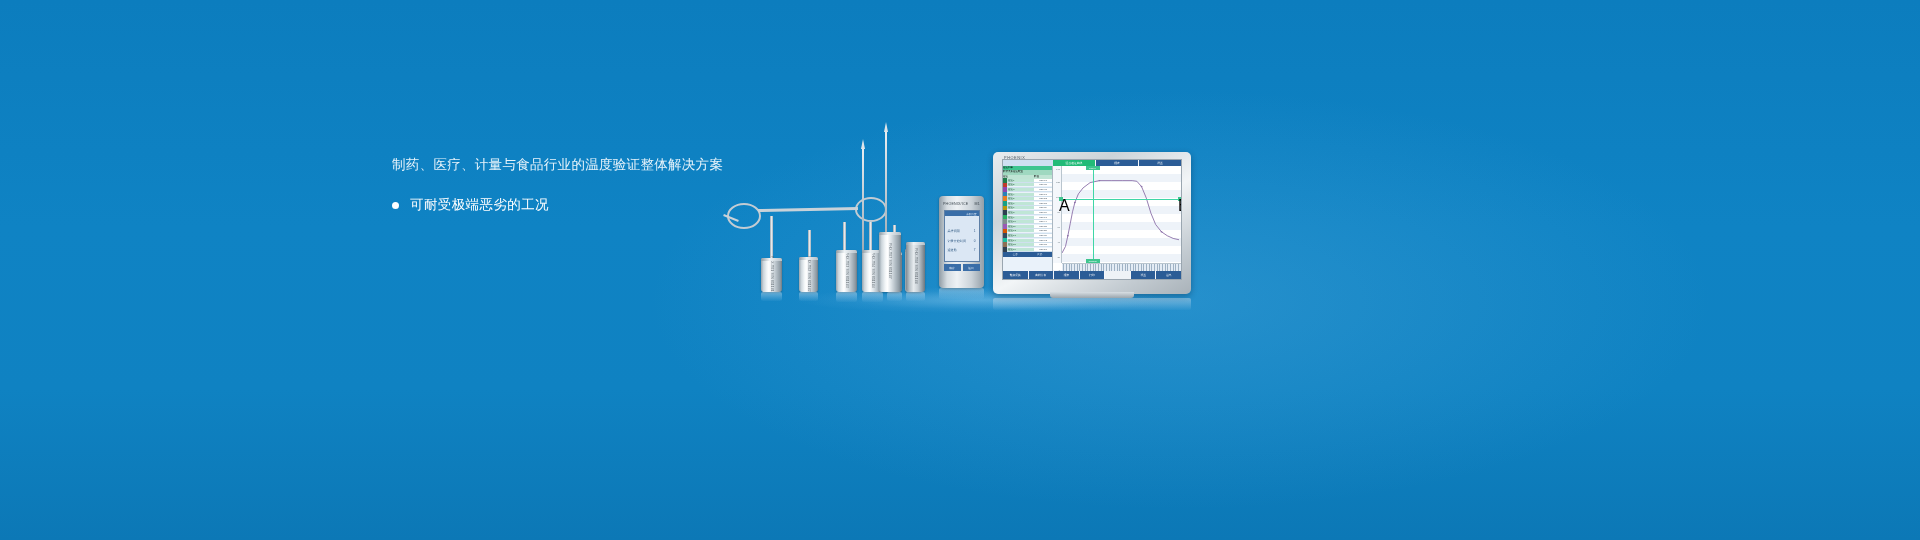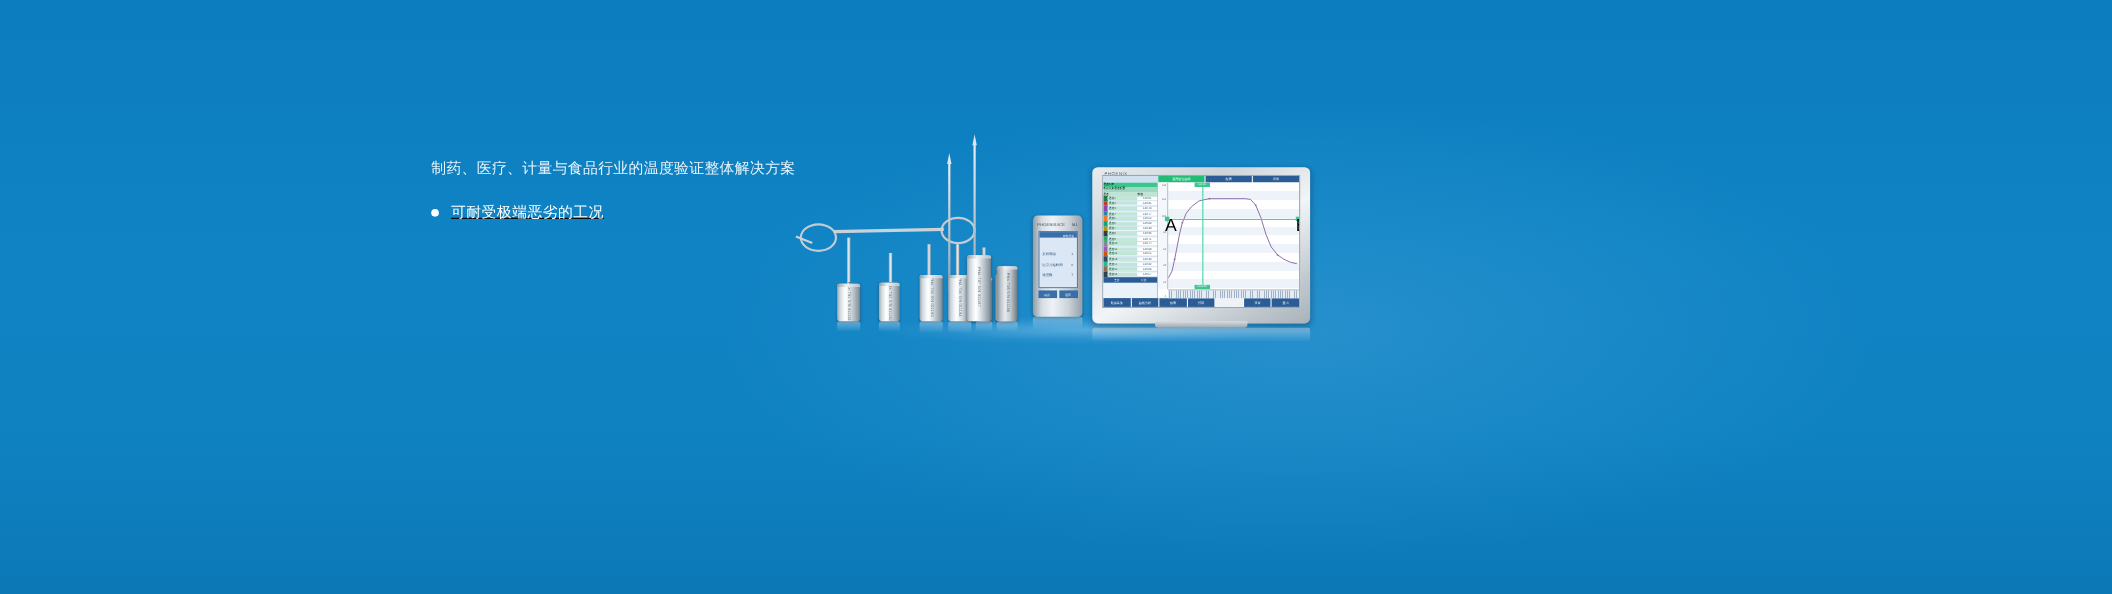--- a/index.html
+++ b/index.html
@@ -16,24 +16,24 @@
     overflow:hidden;
   }
 
   
   .copy { position:absolute; left:392px; top:143px; width:420px; }
   .title {
     font-size:23px; font-weight:bold; color:#ffffff;
     letter-spacing:1.5px; line-height:28px; white-space:nowrap;
   }
   .subtitle {
-    font-size:13.5px; color:#e8f4fb;
+    margin-top:12px; font-size:13.5px; color:#e8f4fb;
     letter-spacing:0.3px; line-height:20px; white-space:nowrap;
   }
-  .bullets { margin-top:17px;text-decoration:underline; }
+  .bullets { margin-top:17px; }
   .bullet {
     display:flex; align-items:center; height:26px; margin-bottom:0px;
     font-size:13.5px; color:#ffffff; letter-spacing:0.4px;
   }
   .bullet + .bullet { margin-top:0px; }
   .dot {
     width:7px; height:7px; border-radius:50%;
     background:#ffffff; margin-right:11px; flex:0 0 auto;
   }
 

